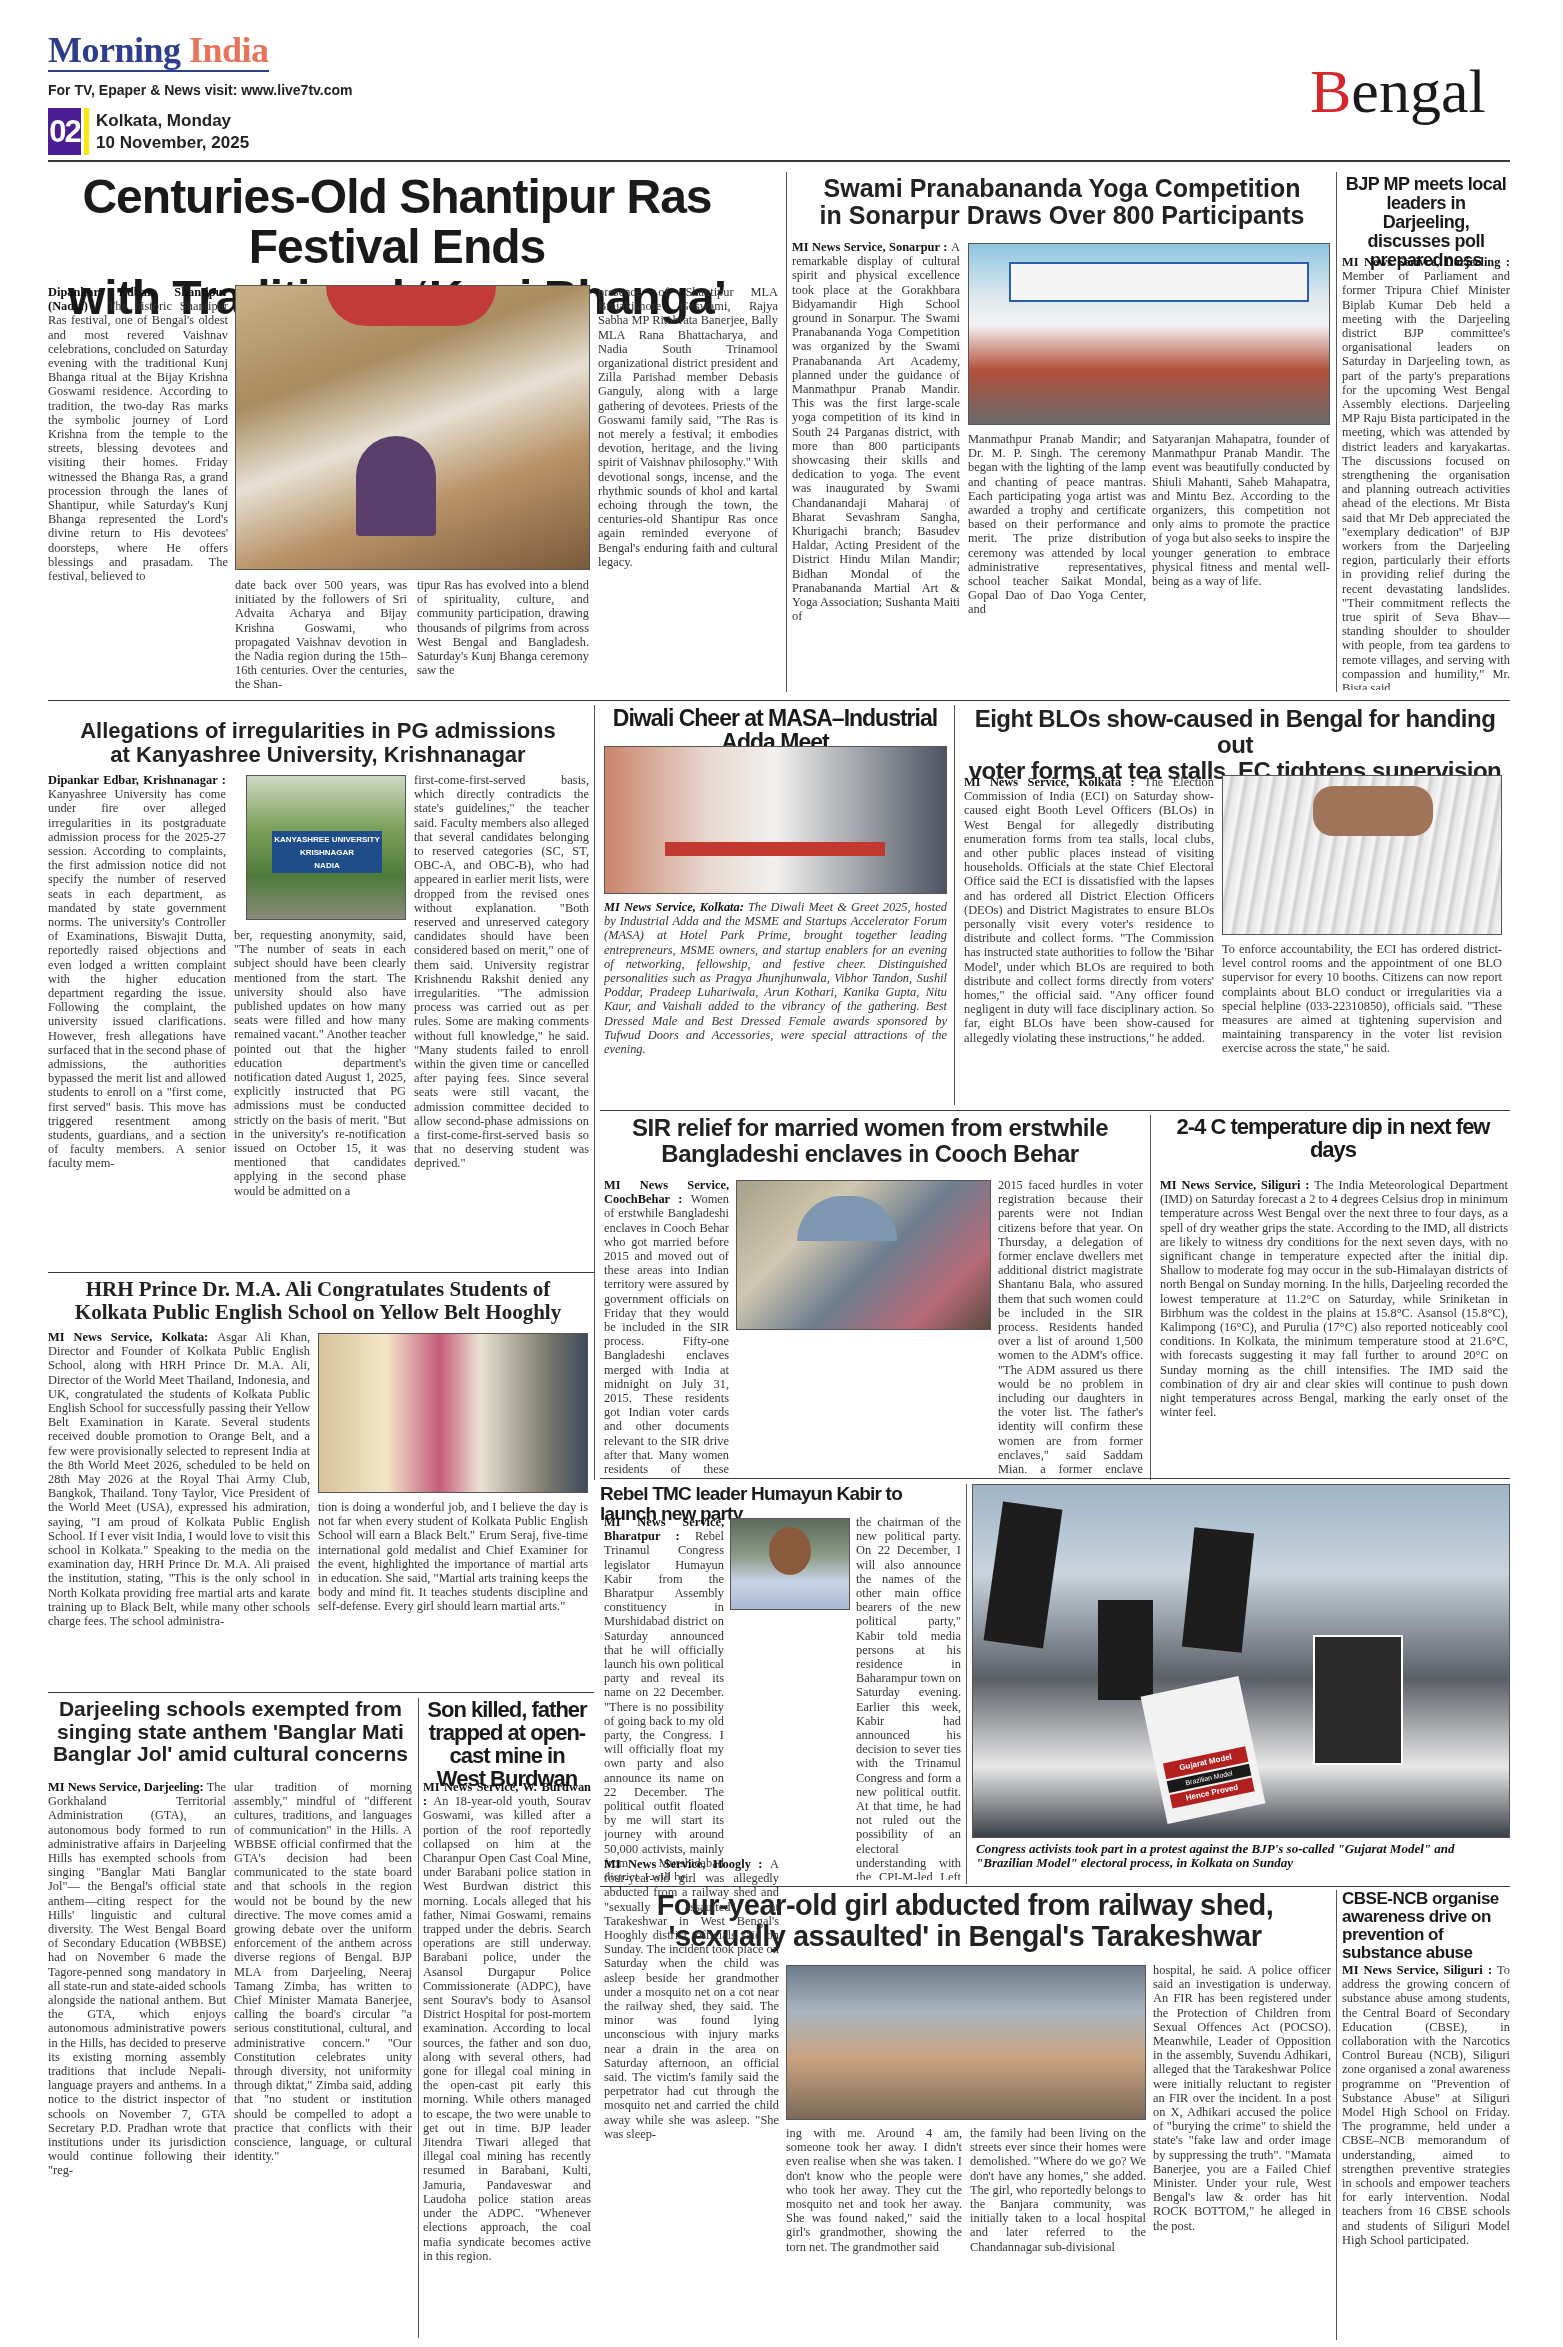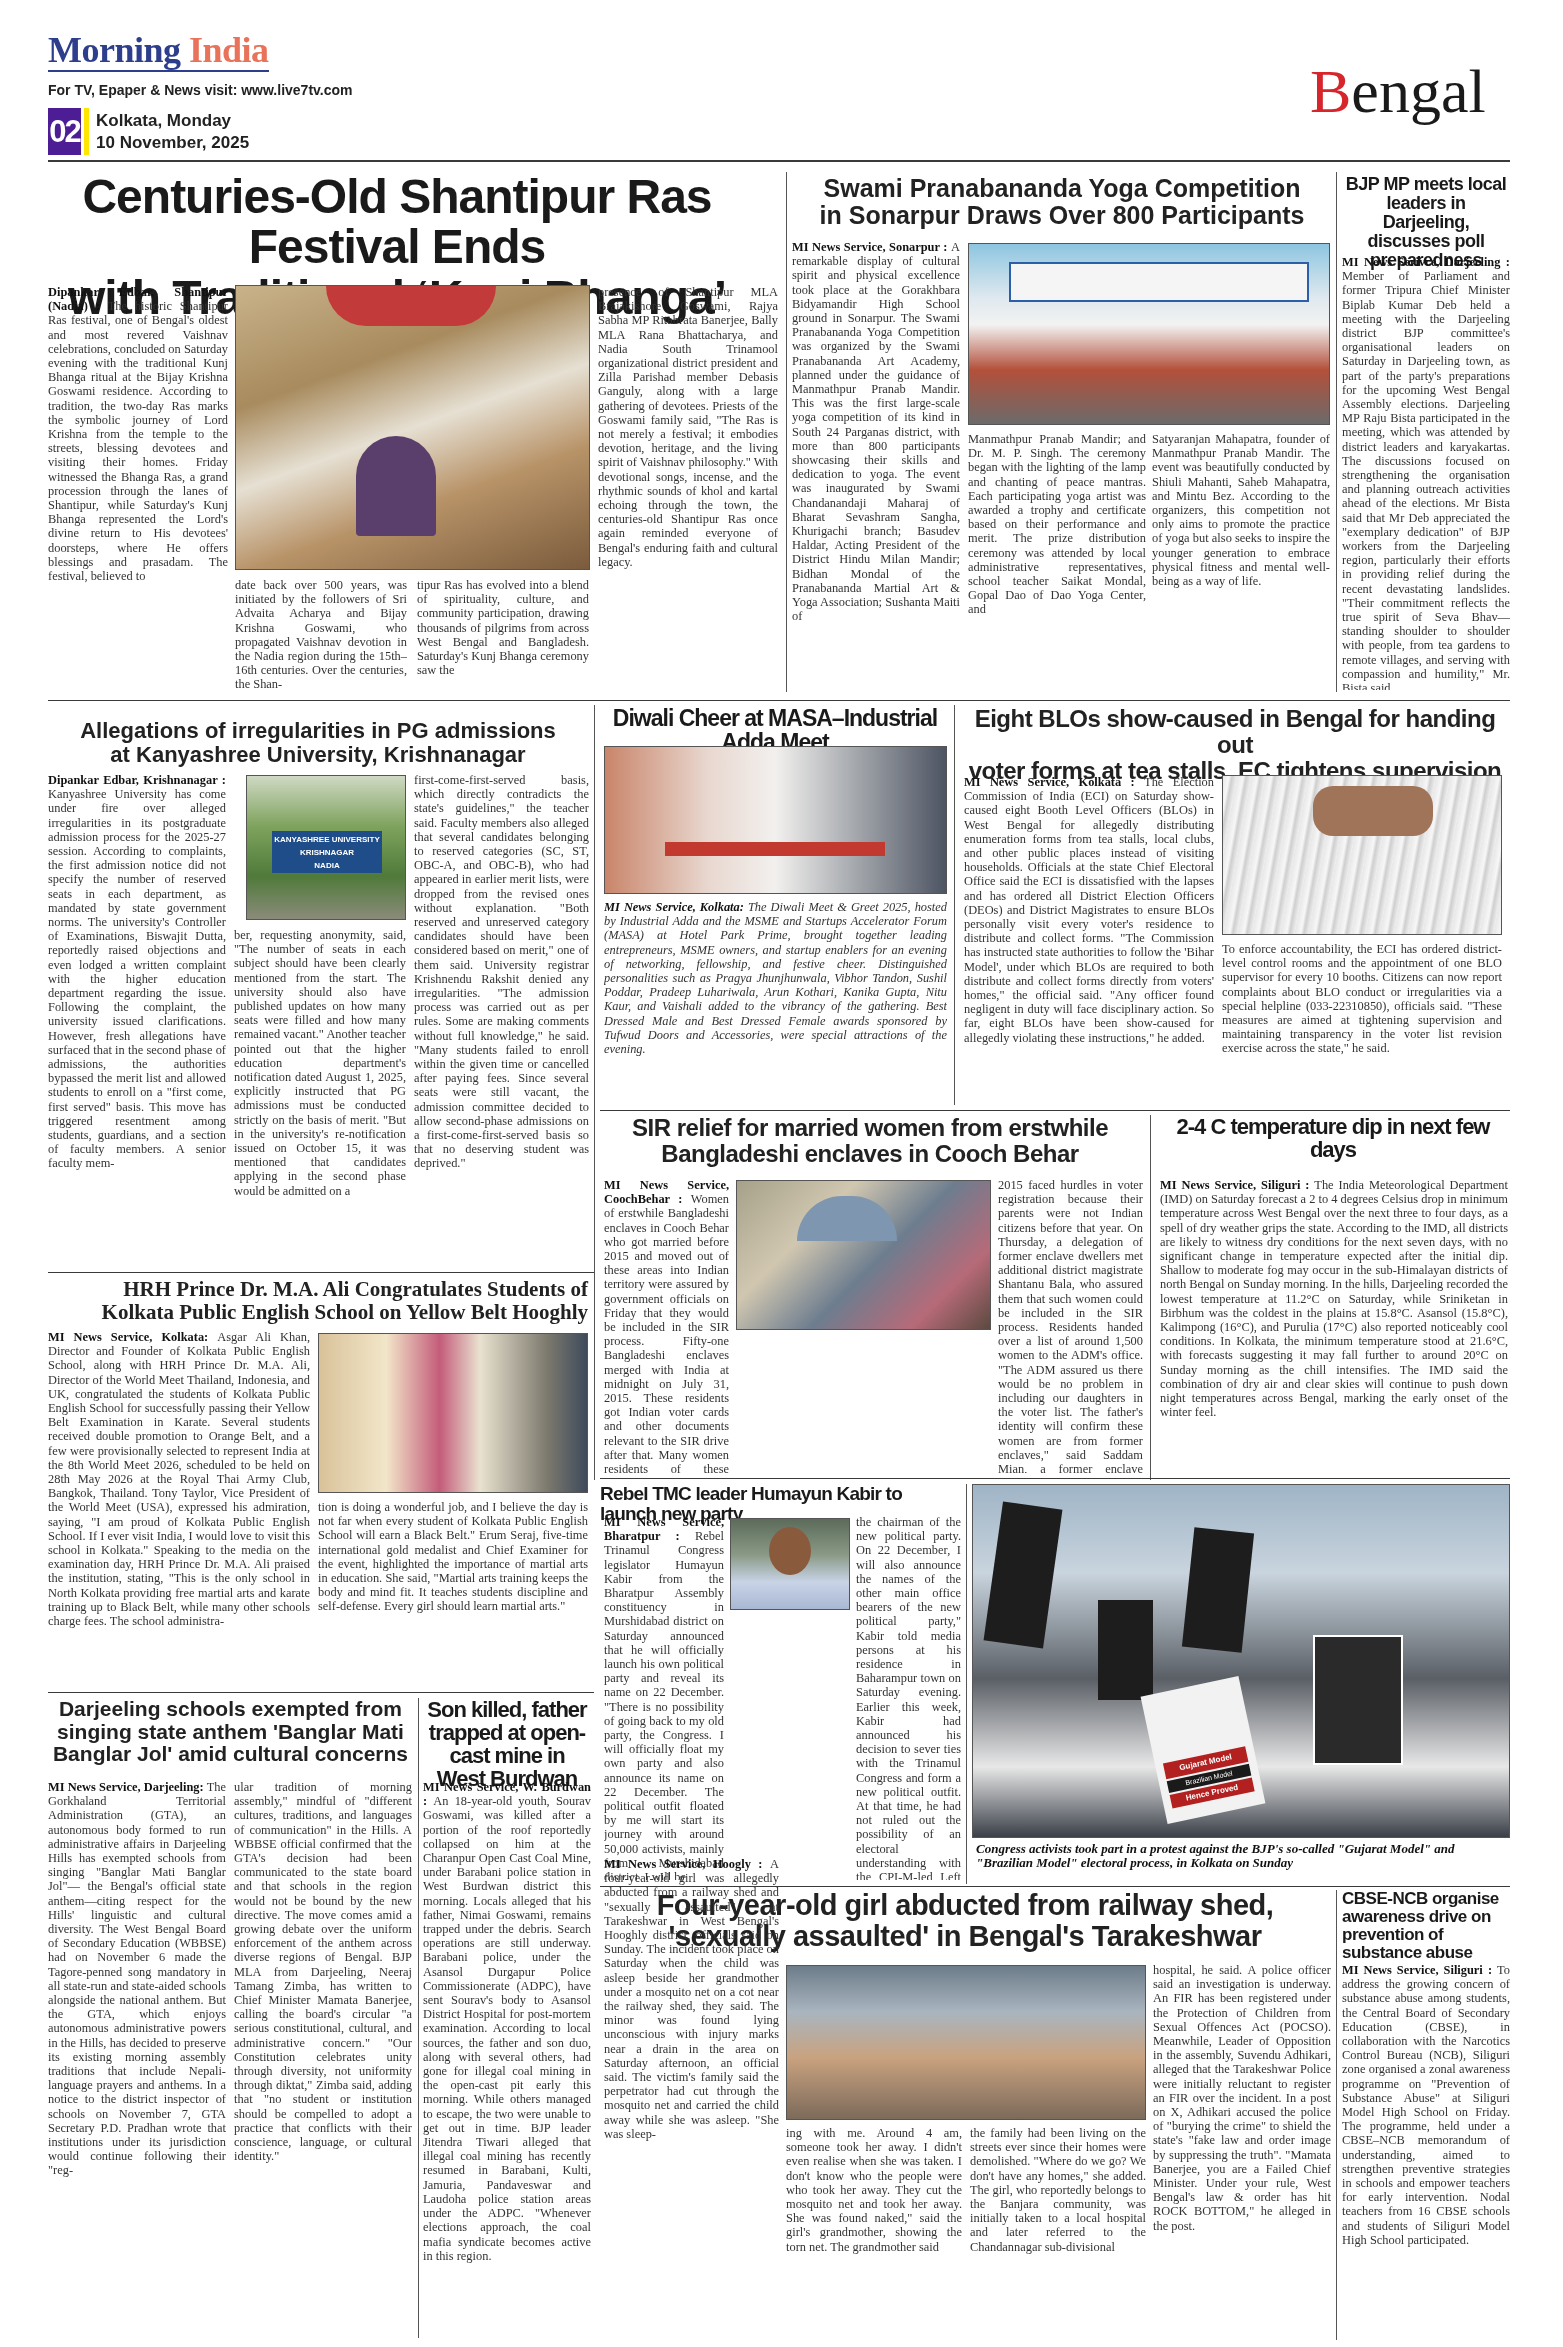--- a/index.html
+++ b/index.html
@@ -13,21 +13,21 @@
   .page-no { left: 48px; top: 108px; width: 33px; height: 47px; background: #4c1d95; color: #fff; font-family: "Liberation Sans", sans-serif; font-weight: bold; font-size: 31px; display: flex; align-items: center; justify-content: center; letter-spacing: -2px; }
   .page-bar { left: 84px; top: 108px; width: 5px; height: 47px; background: #ffe600; }
   .dateline { left: 96px; top: 110px; font-family: "Liberation Sans", sans-serif; font-weight: bold; font-size: 17px; line-height: 22px; color: #222; }
   .section { left: 1310px; top: 60px; font-family: "Liberation Serif", serif; font-size: 62px; color: #1a1a1a; line-height: 1; }
   .section .first { color: #d7262b; }
   .rule { background: #3a3a3a; height: 2px; }
   .vrule { background: #555; width: 1px; }
 
   .hl-cond { font-family: "Liberation Sans", sans-serif; font-weight: bold; color: #1a1a1a; text-align: center; line-height: 1.05; letter-spacing: -1px; transform-origin: center top; }
   .hl-sans { font-family: "Liberation Sans", sans-serif; font-weight: bold; color: #222; text-align: center; line-height: 1.08; }
-  .hl-serif { font-family: "Liberation Serif", serif; font-weight: bold; color: #222; text-align: right; line-height: 1.08; }
+  .hl-serif { font-family: "Liberation Serif", serif; font-weight: bold; color: #222; text-align: center; line-height: 1.08; }
 
   .body { font-family: "Liberation Serif", serif; font-size: 12.4px; line-height: 14.2px; color: #333; text-align: justify; hyphens: auto; }
   .body b { color: #111; }
   .col { position: absolute; overflow: hidden; }
   .photo { position: absolute; border: 1px solid #555; overflow: hidden; }
   .caption { font-family: "Liberation Serif", serif; font-style: italic; font-weight: bold; font-size: 13px; line-height: 14px; color: #111; }
 </style>
 </head>
 <body>
 

